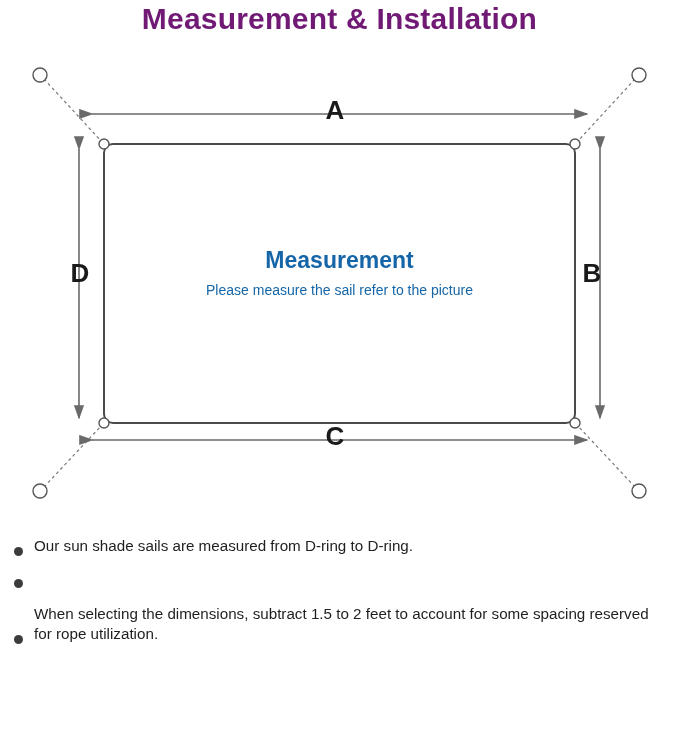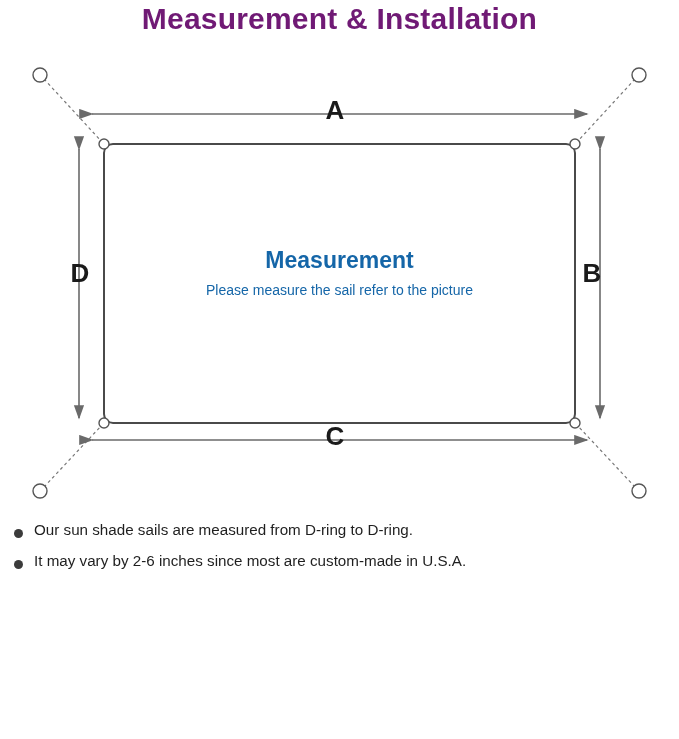--- a/index.html
+++ b/index.html
@@ -73,22 +73,23 @@
 
   #notes {
     position: absolute;
     top: 520px;
     left: 0;
     width: 679px;
     padding: 0 14px 0 14px;
   }
   .note {
     display: flex;
-    align-items: center;
+    align-items: flex-end;
     margin-bottom: 11px;
+    margin-top: 16px;
   }
   .bullet {
     width: 9px;
     height: 9px;
     border-radius: 50%;
     background: #3b3b3b;
     margin-top: 7px;
     margin-right: 11px;
     flex: 0 0 auto;
   }
@@ -159,17 +160,20 @@
     <div class="dim-letter" id="letter-D">D</div>
   </div>
 
   <div id="notes">
     <div class="note">
       <span class="bullet"></span>
       <span class="note-text">Our sun shade sails are measured from D-ring to D-ring.</span>
     </div>
     <div class="note">
       <span class="bullet"></span>
-      <span class="note-text">It may vary by 2-6 inches since most are custom-made in U.S.A.</span>
+    </div>
+    <div class="note">
+      <span class="bullet"></span>
+      <span class="note-text">When selecting the dimensions, subtract 1.5 to 2 feet to account for some spacing reserved for rope utilization.</span>
     </div>
   </div>
 
 </div>
 
 </body></html>

